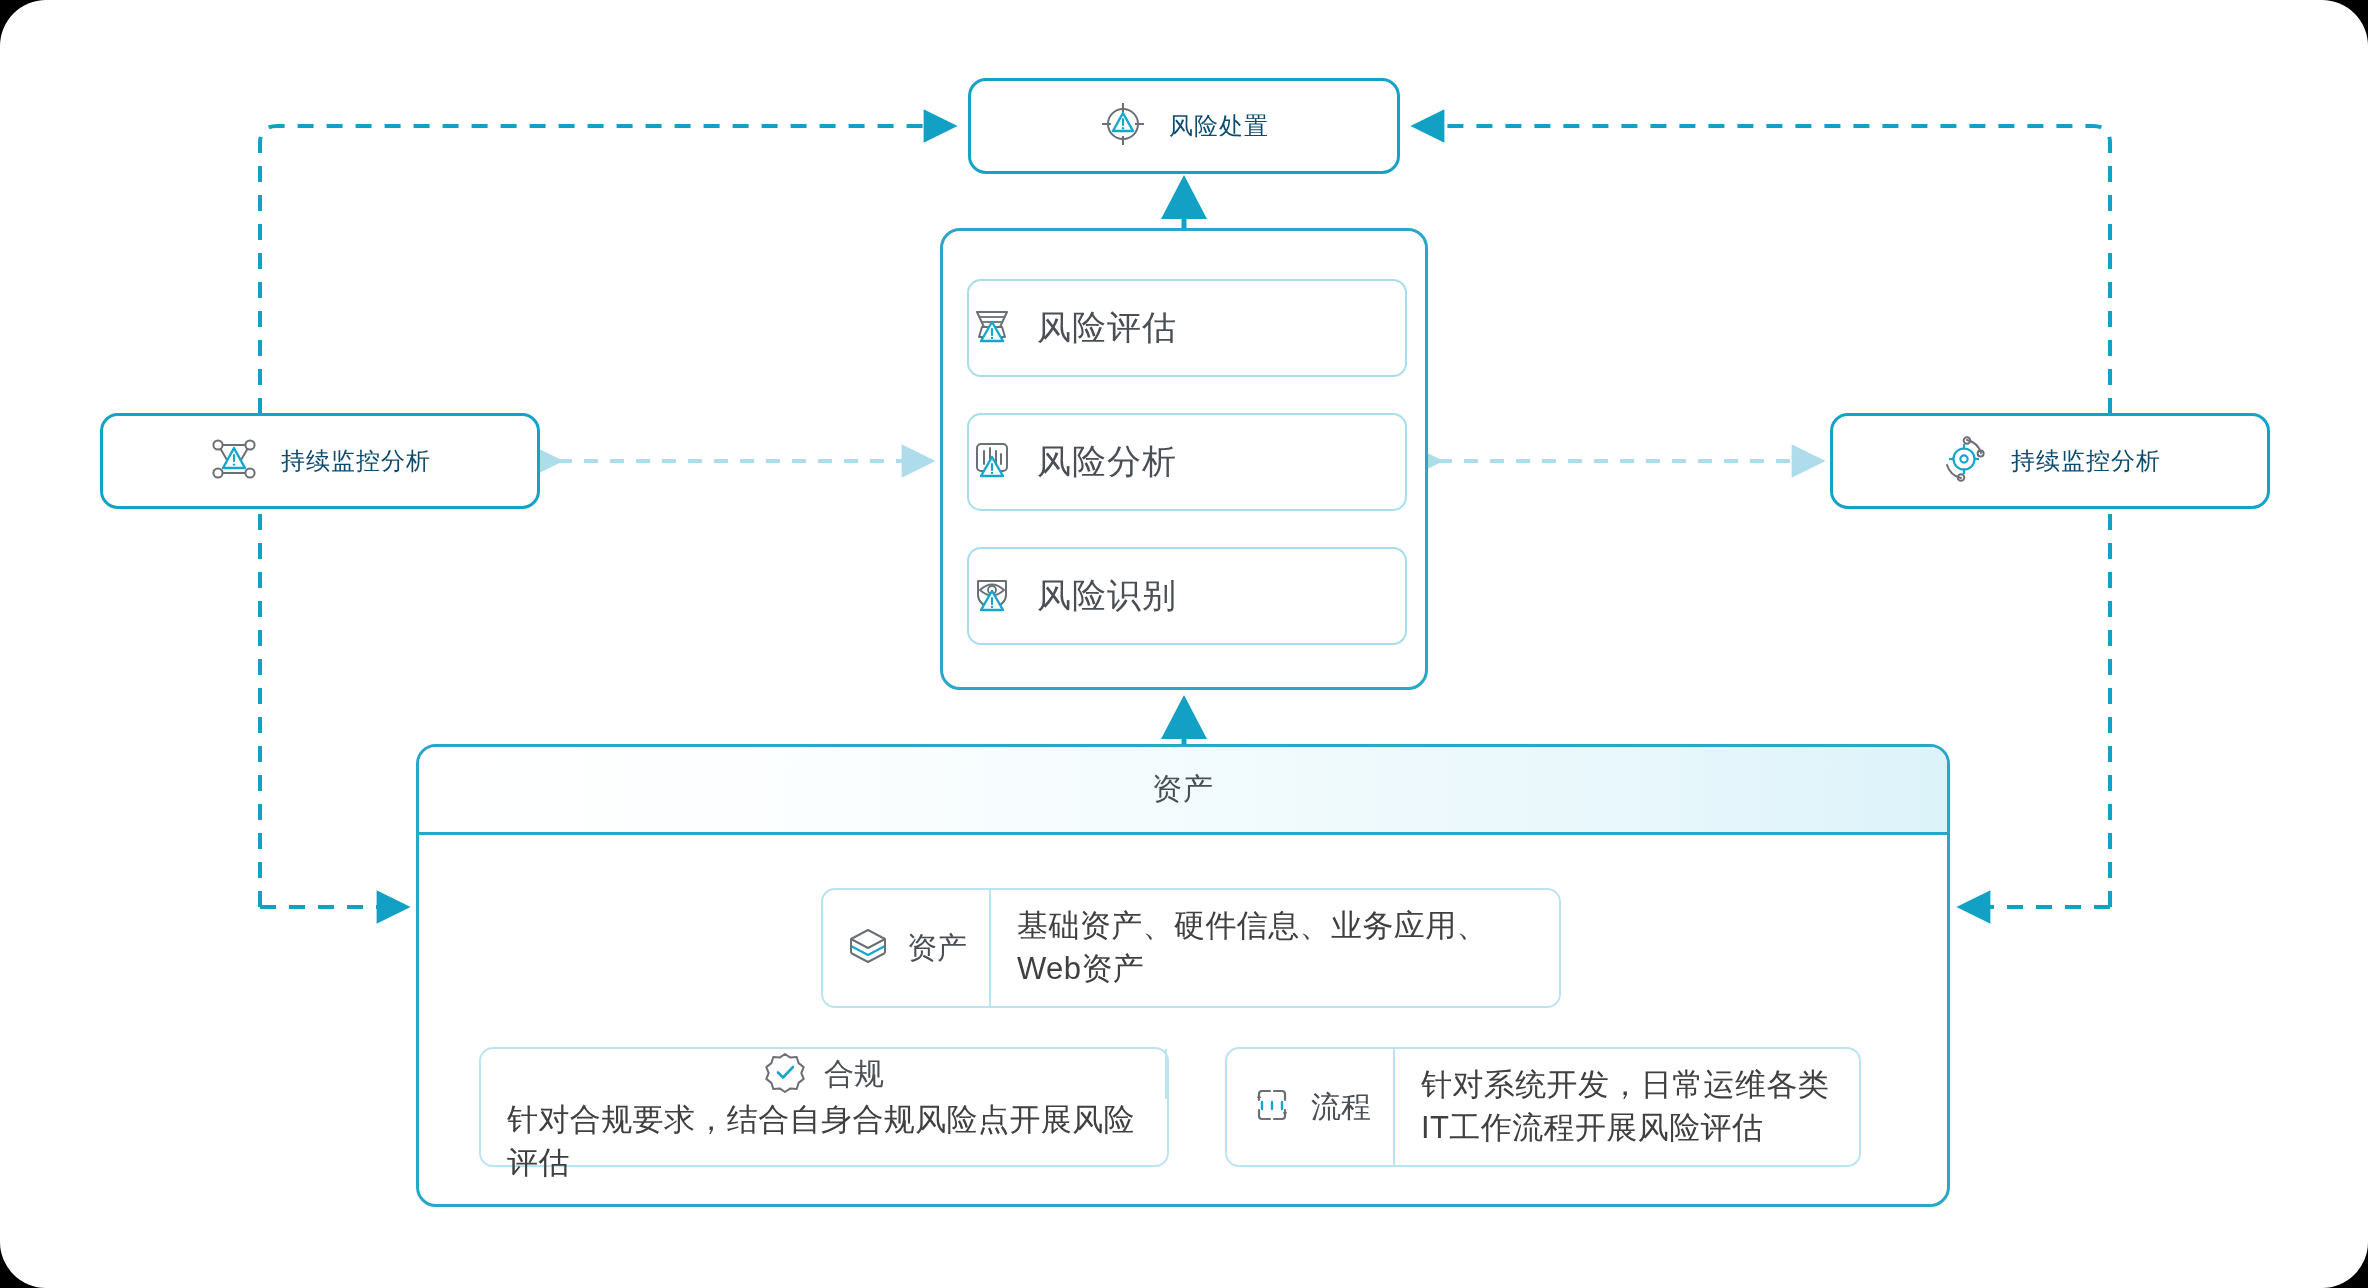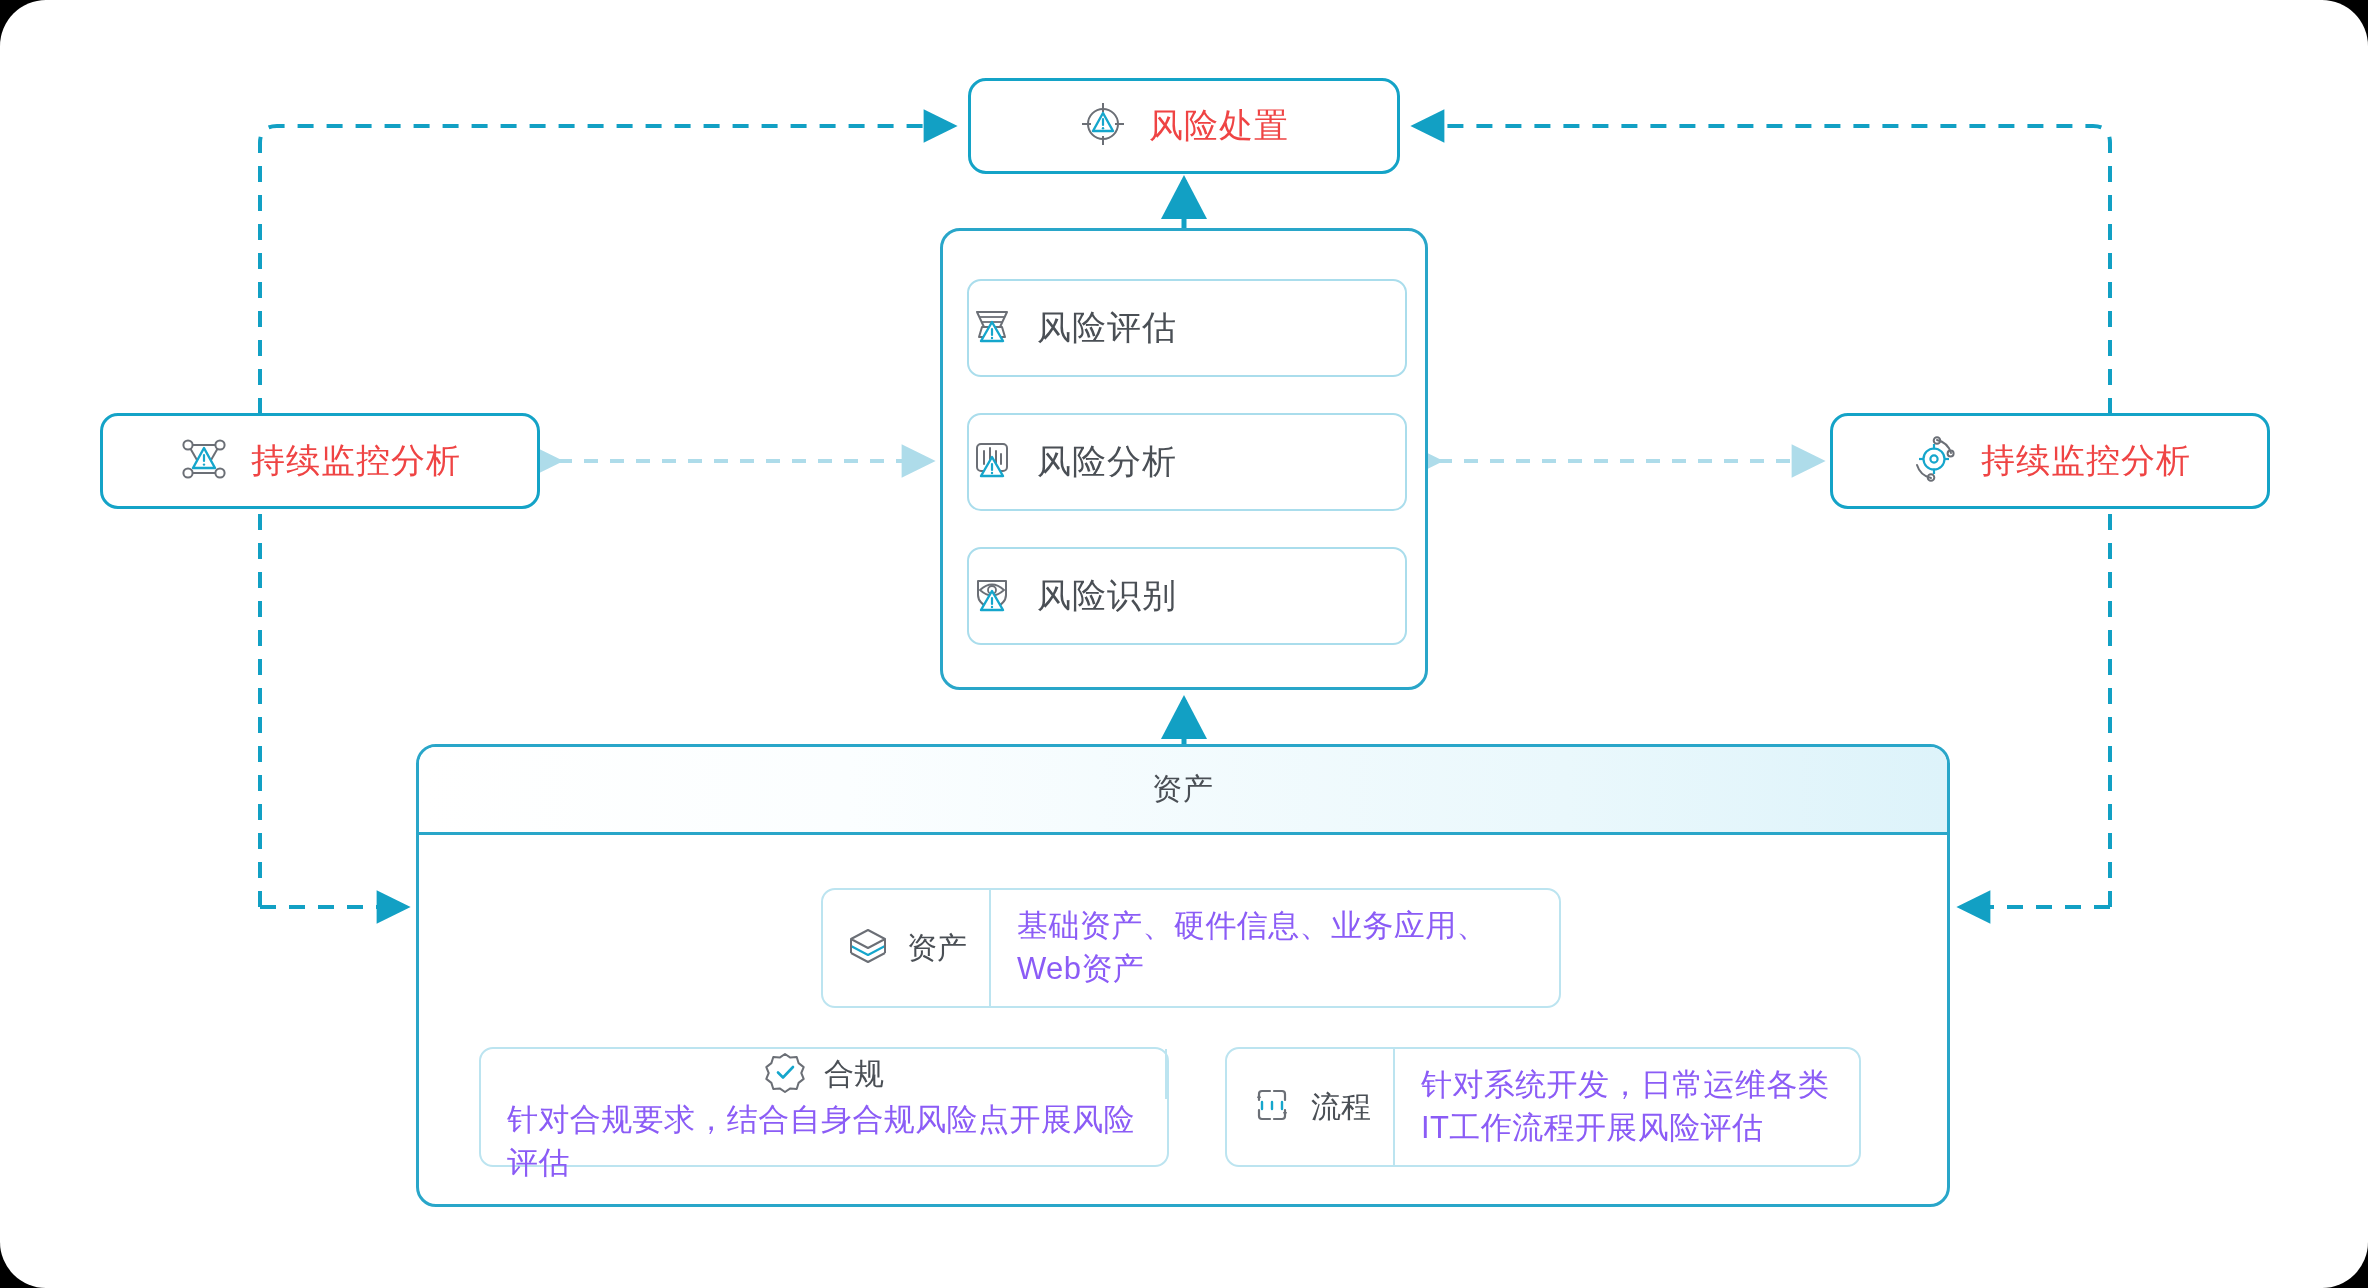--- a/index.html
+++ b/index.html
@@ -30,22 +30,22 @@
     align-items: center;
     justify-content: center;
     background: #ffffff;
   }
   
   .pill {
     border: 3px solid #14a3c7;
     border-radius: 18px;
   }
   .pill .label {
-    font-size: 34px;
-    color: #ef4444;
+    font-size: 24px;
+    color: #0c4a6e;
     letter-spacing: 1px;
     margin-left: 22px;
     white-space: nowrap;
   }
   
   #middle-container {
     position: absolute;
     left: 940px;
     top: 228px;
     width: 488px;
@@ -133,21 +133,21 @@
   }
   .detail-right {
     display: flex;
     align-items: center;
     box-sizing: border-box;
     padding: 0 26px;
     flex: 1 1 auto;
   }
   .detail-right .dr-text {
     font-size: 31px;
-    color: #8b5cf6;
+    color: #404040;
     line-height: 1.38;
     letter-spacing: 0.4px;
   }
   .icon { display: block; flex: 0 0 auto; }
 </style>
 </head>
 <body>
 
 <div id="page">
 

